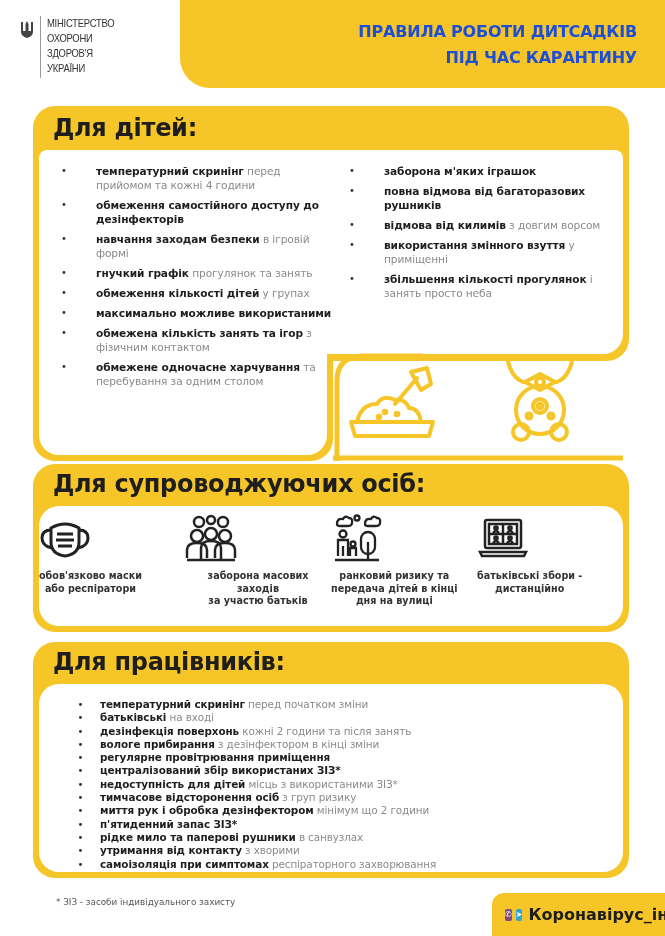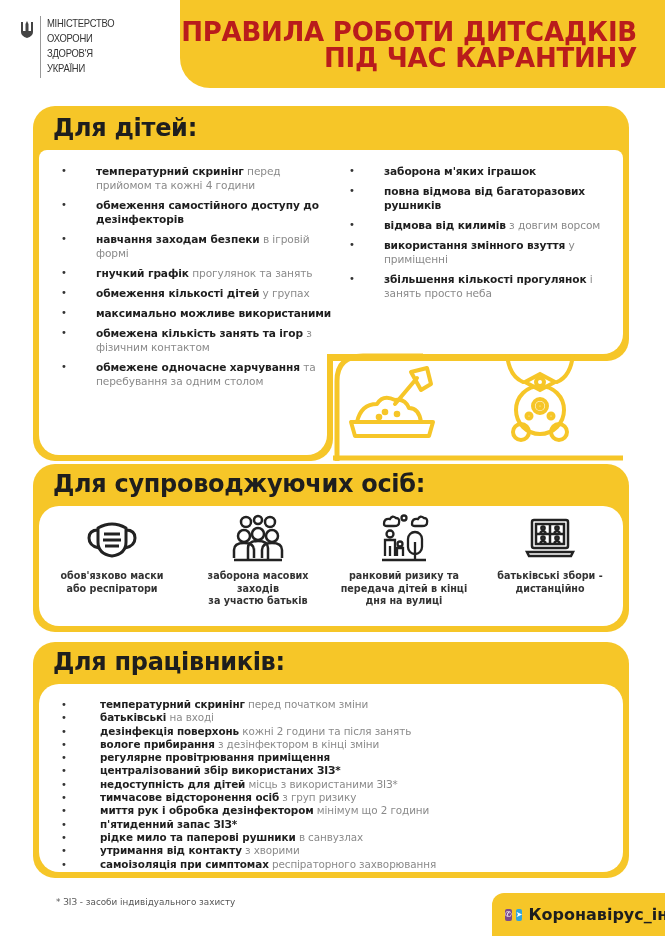--- a/index.html
+++ b/index.html
@@ -13,21 +13,21 @@
   .logo { position: absolute; left: 20px; top: 16px; display: flex; align-items: flex-start; }
   .trident { width: 14px; height: 20px; margin-top: 4px; margin-right: 6px; }
   .logo-divider { width: 1px; height: 62px; background: #999; margin-right: 6px; }
   .logo-text { font-family: "Liberation Sans", sans-serif; font-size: 11.5px; line-height: 15px; color: #333; letter-spacing: -0.3px; transform: scaleX(0.82); transform-origin: left; text-transform: uppercase; }
   .title-band {
     position: absolute; left: 180px; top: 0; width: 485px; height: 88px;
     border-bottom-left-radius: 30px;
   }
   .title {
     position: absolute; right: 28px; top: 19px; text-align: right;
-    font-family: "DejaVu Sans", sans-serif; font-weight: bold; font-size: 26px; line-height: 26px; color: #b91c1c;
+    font-family: "DejaVu Sans", sans-serif; font-weight: bold; font-size: 16px; line-height: 26px; color: #1d4ed8;
     letter-spacing: -0.2px;
   }
 
   
   .section { position: absolute; left: 33px; width: 596px; border-radius: 22px; }
   .section-title {
     position: absolute; left: 20px; font-weight: bold; font-size: 24px; color: #1e1e1e; letter-spacing: -0.3px;
   }
   .panel { position: absolute; background: #fff; border-radius: 20px; }
 
@@ -46,26 +46,26 @@
   .item { display: flex; margin-bottom: 6px; }
   .bullet { width: 38px; flex: none; font-size: 10px; line-height: 14px; color: #333; padding-left: 3px; }
   .item-text { font-size: 10.6px; line-height: 14px; color: #8a8a8a; letter-spacing: -0.1px; }
   .item-text b { color: #1e1e1e; font-weight: bold; }
 
   
   #sec2 { top: 464px; height: 168px; }
   #sec2 .section-title { top: 6px; }
   #sec2 .panel { left: 6px; top: 42px; width: 584px; height: 120px; }
   .icons-row { position: absolute; left: 0; top: 6px; width: 584px; display: flex; }
-  .icon-card { width: 146px; display: flex; flex-direction: column; align-items: center; }
+  .icon-card { width: 146px; display: flex; flex-direction: column; align-items: flex-start; }
   .icon-card svg { width: 52px; height: 52px; }
   .icon-label { margin-top: 6px; font-size: 9.6px; line-height: 12.5px; font-weight: bold; color: #333; text-align: center; }
 
   
-  #sec3 { top: 642px; height: 236px; }
+  #sec3 { top: 642px; height: 236px; text-align: center; }
   #sec3 .section-title { top: 6px; }
   #sec3 .panel { left: 6px; top: 42px; width: 584px; height: 188px; }
   .list3 { position: absolute; left: 19px; top: 14px; }
   .item3 { display: flex; height: 13.3px; }
   .item3 .bullet { width: 42px; font-size: 10px; line-height: 13px; }
   .item3 .item-text { font-size: 10.4px; line-height: 13px; }
 
   .footnote { position: absolute; left: 56px; top: 897px; font-size: 8.8px; color: #555; }
   .badge { position: absolute; left: 492px; top: 893px; width: 173px; height: 43px; border-top-left-radius: 12px; display: flex; align-items: center; padding-left: 13px; }
   .app-icon { width: 12px; height: 12px; border-radius: 2px; margin-right: 4px; display: inline-flex; align-items: center; justify-content: center; color: #fff; font-size: 8px; }

